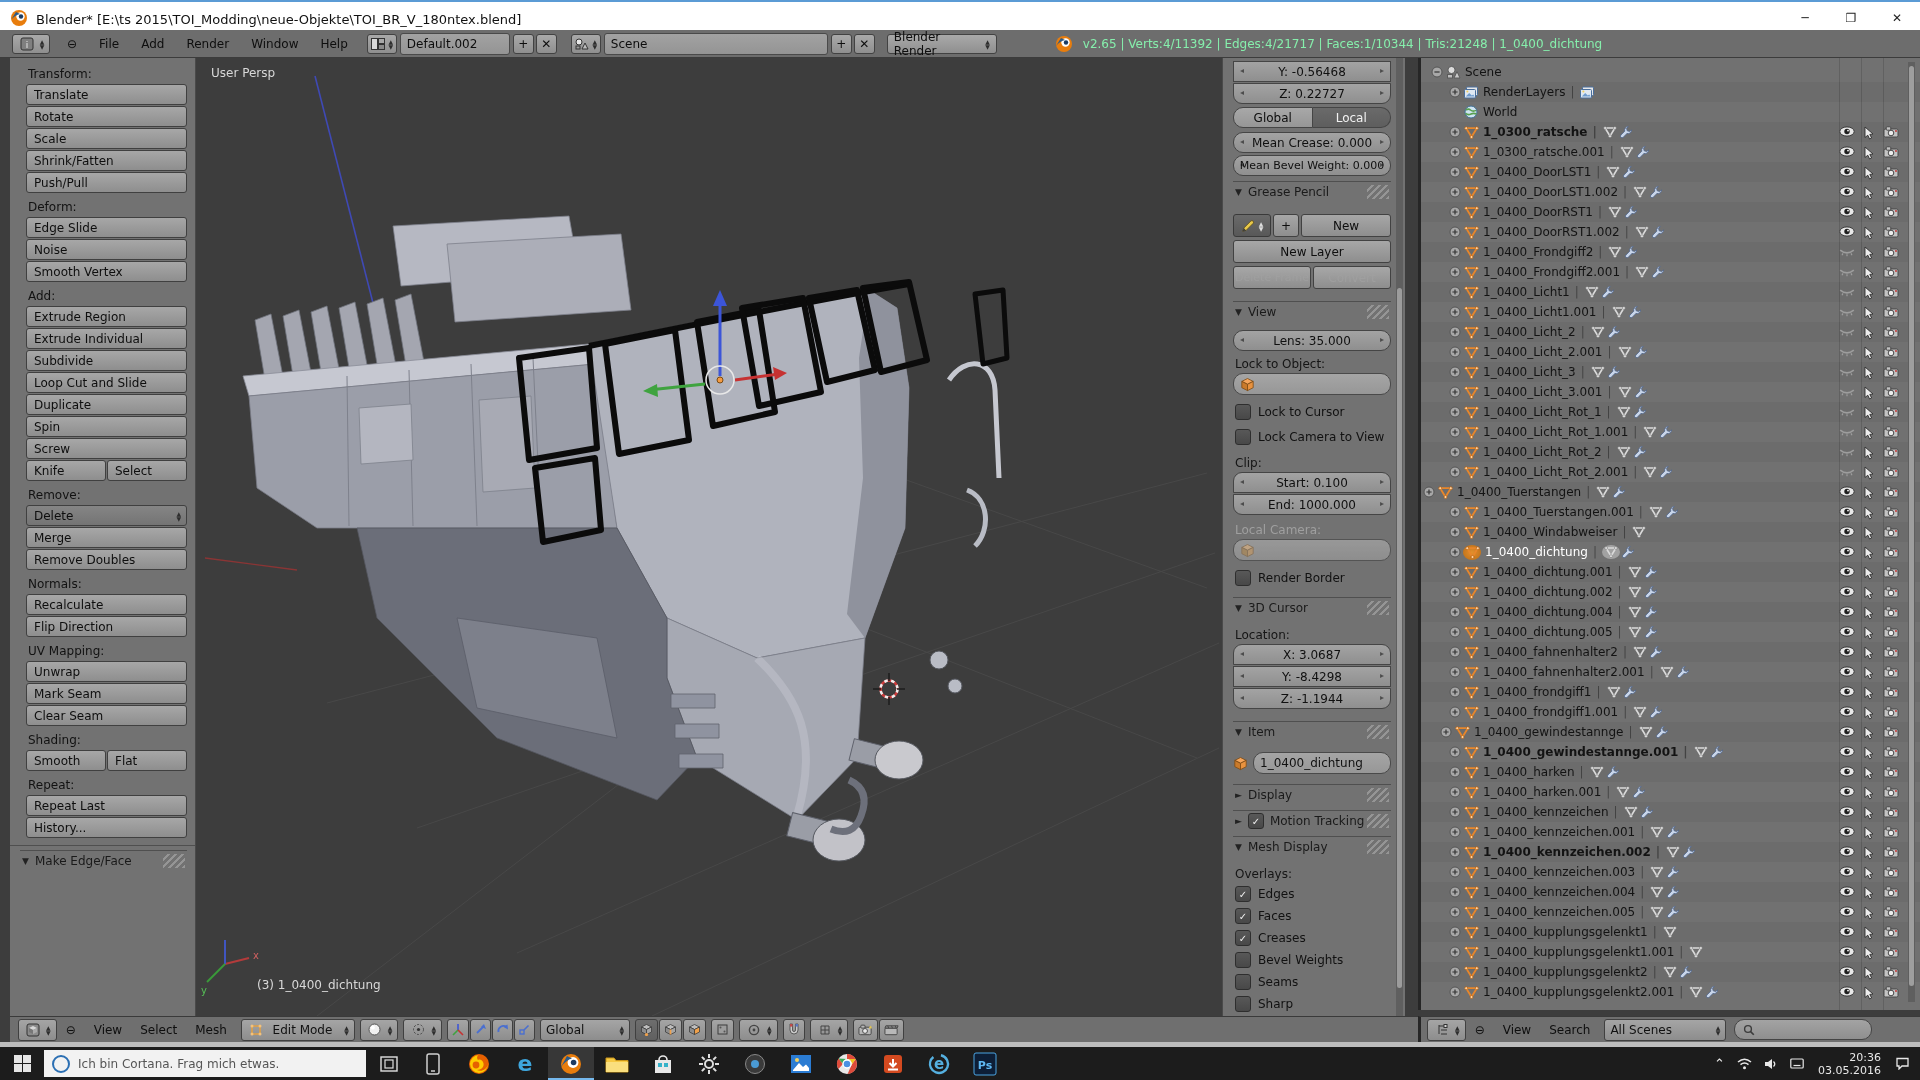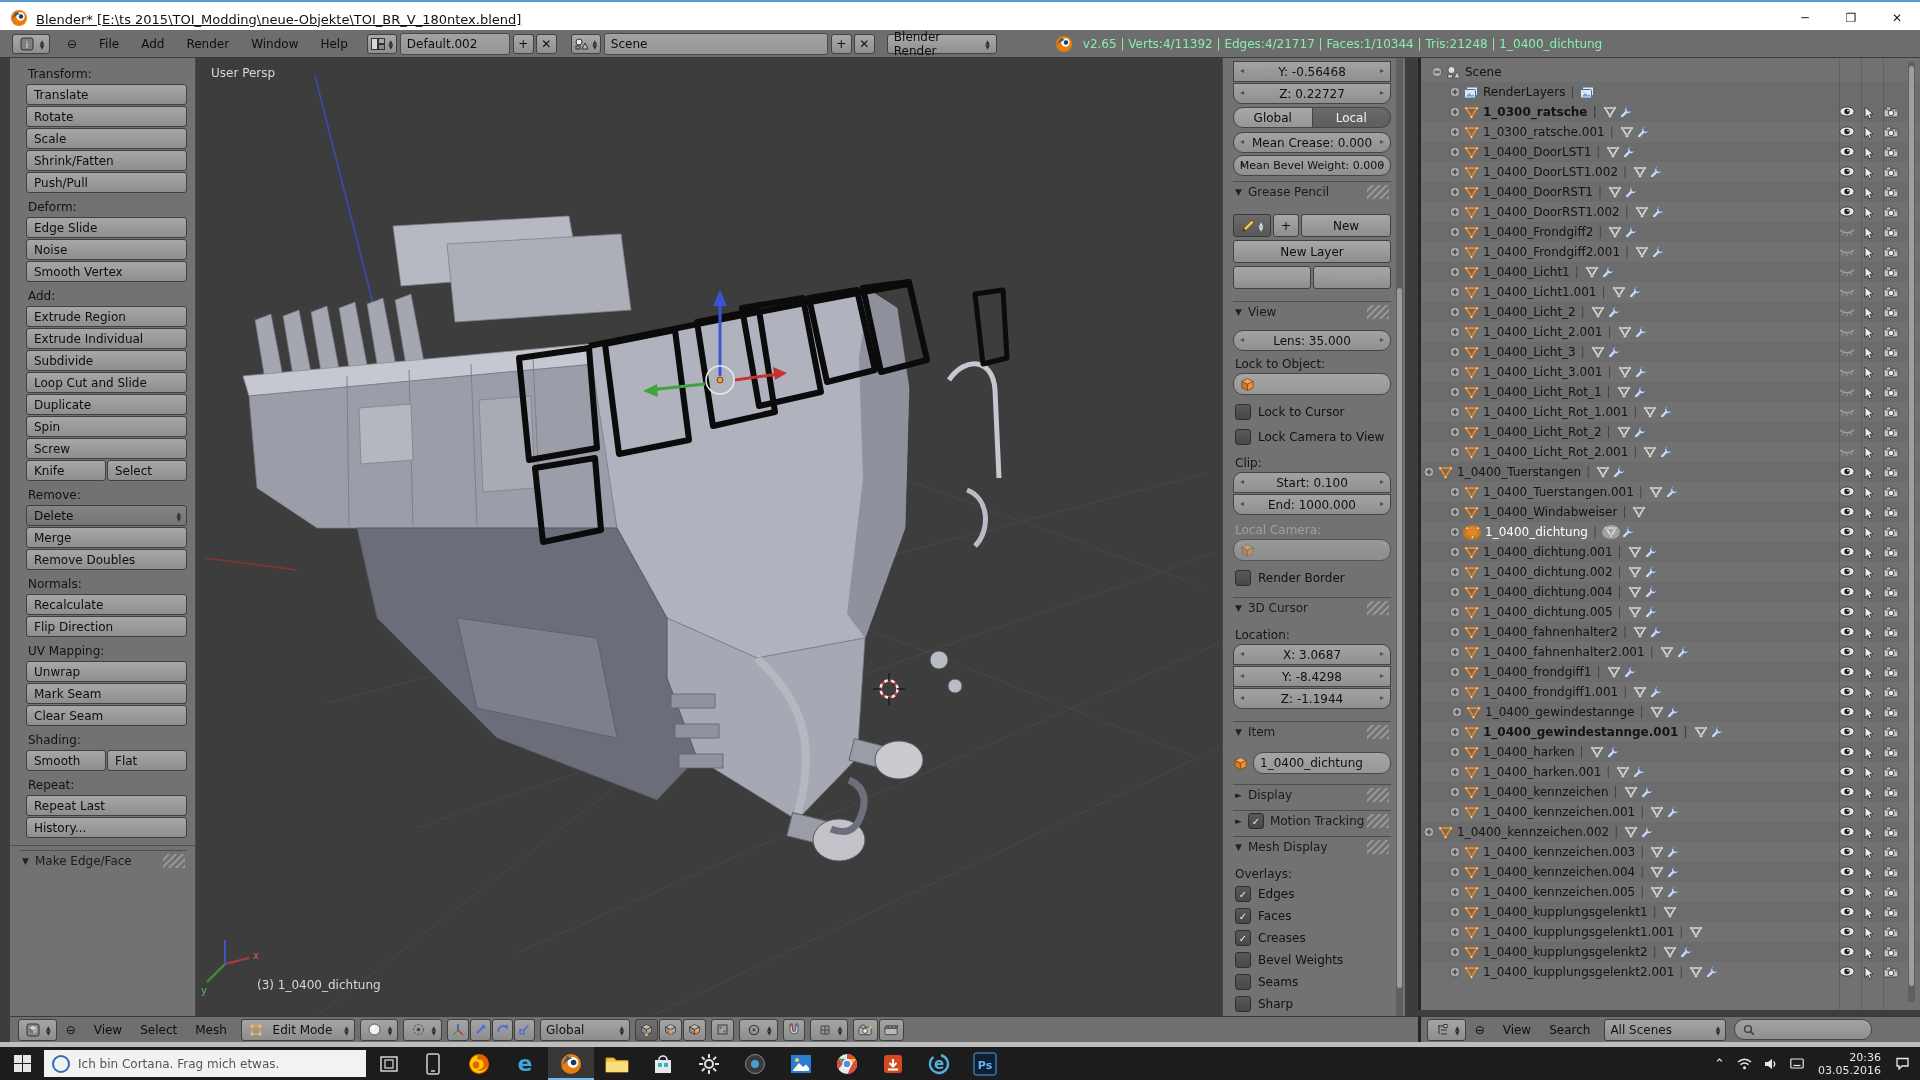--- a/index.html
+++ b/index.html
@@ -1,19 +1,19 @@
 <!DOCTYPE html>
 <html><head>
 <meta charset="utf-8">
 <style>
   html,body{margin:0;padding:0;}
   body{width:1920px;height:1080px;background:#3d3d3d;font-family:"DejaVu Sans",sans-serif;font-size:12px;color:#111;overflow:hidden;position:relative;}
   .abs{position:absolute;}
   
-  #titlebar{left:0;top:0;width:1920px;height:36px;background:#fff;border-top:2px solid #5b9bd5;box-sizing:border-box;display:flex;align-items:center;text-decoration:underline;}
+  #titlebar{left:0;top:0;width:1920px;height:36px;background:#fff;border-top:2px solid #5b9bd5;box-sizing:border-box;display:flex;align-items:center;}
   #titlebar .ticon{margin:0 8px 0 10px;}
   #titlebar .ttext{font-size:13px;color:#111;}
   .wctl{width:46px;height:28px;display:flex;align-items:center;justify-content:center;color:#222;font-size:12px;}
   #win-controls{position:absolute;right:0;top:2px;display:flex;}
   
   #menubar{left:0;top:30px;width:1920px;height:28px;background:#6d6d6d;border-bottom:1px solid #3c3c3c;box-sizing:border-box;display:flex;align-items:center;}
   .menu-label{color:#0e0e0e;padding:0 11px;height:28px;display:flex;align-items:center;}
   .b{background:linear-gradient(#a9a9a9,#8f8f8f);border:1px solid #424242;border-radius:3px;color:#0d0d0d;display:inline-flex;align-items:center;justify-content:center;height:20px;box-sizing:border-box;}
   .spin{display:inline-flex;flex-direction:column;line-height:5px;font-size:6px;color:#2d2d2d;margin-left:4px;}
   .field{background:linear-gradient(#a2a2a2,#949494);border:1px solid #4a4a4a;border-radius:3px;height:20px;display:inline-flex;align-items:center;padding:0 6px;color:#0d0d0d;}
@@ -581,20 +581,30 @@
         <span class="icw">
           <svg width="16" height="13" viewBox="0 0 16 13">
             <rect x="3.5" y="1" width="11" height="8.5" rx="1" fill="#e8e8e8" stroke="#4a6f9d"></rect>
             <path d="M4.5 8 L8 4.5 L10.5 7 L12 5.8 L13.5 8 Z" fill="#7fa8d6"></path>
             <rect x="1.5" y="3.5" width="11" height="8.5" rx="1" fill="#dfe8f2" stroke="#4a6f9d"></rect>
             <path d="M2.8 10.6 L6.2 7 L8.8 9.6 L10.2 8.4 L11.6 10.6 Z" fill="#6f9ccf"></path>
             <circle cx="4.4" cy="5.6" r="1" fill="#f2d061"></circle>
           </svg>
         </span>
       </div>
+      <div class="ol-row" style="padding-left: 26px;">
+        <span class="icw"></span>
+        <span class="icw">
+          <svg width="14" height="14" viewBox="0 0 14 14">
+            <circle cx="7" cy="7" r="6" fill="#cfe4f2" stroke="#3f6f94"></circle>
+            <path d="M2 5 Q4.5 3.2 6.5 5 Q9 7 12 5.4 M1.6 8.4 Q4 10.5 7 9 Q10 7.6 12.4 9.2" fill="none" stroke="#58a04f" stroke-width="1.6"></path>
+          </svg>
+        </span>
+        <span class="nm">World</span>
+      </div>
       <div class="ol-row alt" style="padding-left: 26px; font-weight: bold;">
         <span class="icw">
           <svg width="12" height="12" viewBox="0 0 12 12">
             <circle cx="6" cy="6" r="5" fill="#a8a8a8" stroke="#555"></circle>
             <path d="M3.4 6 H8.6 M6 3.4 V8.6" stroke="#333" stroke-width="1.2"></path>
           </svg>
         </span>
         <span class="icw">
           <svg width="15" height="13" viewBox="0 0 15 13">
             <path d="M2.2 2.2 L12.8 2.2 L7.5 11 Z" fill="none" stroke="#e8862a" stroke-width="1.8" stroke-linejoin="round"></path>
@@ -1914,21 +1924,21 @@
         <span class="ric" style="left: 442px;"><svg width="11" height="14" viewBox="0 0 11 14">
             <path d="M2 1 L2 11.5 L4.8 9.2 L6.6 13 L8.6 12 L6.8 8.4 L10 8 Z" fill="#ececec" stroke="#2e2e2e" stroke-width="0.9" stroke-linejoin="round"></path>
           </svg></span>
         <span class="ric" style="left: 462px;"><svg width="16" height="12" viewBox="0 0 16 12">
             <rect x="1" y="3" width="14" height="8" rx="1.6" fill="#c4c4c4" stroke="#474747"></rect>
             <rect x="3.2" y="0.8" width="4.6" height="3.4" rx="1" fill="#c4c4c4" stroke="#474747"></rect>
             <circle cx="8" cy="7" r="2.8" fill="#ededed" stroke="#474747"></circle>
             <circle cx="13" cy="5" r="1" fill="#c03a3a"></circle>
           </svg></span>
       </div>
-      <div class="ol-row alt" style="padding-left: 28px;">
+      <div class="ol-row alt" style="padding-left: 17px;">
         <span class="icw">
           <svg width="12" height="12" viewBox="0 0 12 12">
             <circle cx="6" cy="6" r="5" fill="#a8a8a8" stroke="#555"></circle>
             <path d="M3.4 6 H8.6 M6 3.4 V8.6" stroke="#333" stroke-width="1.2"></path>
           </svg>
         </span>
         <span class="icw">
           <svg width="15" height="13" viewBox="0 0 15 13">
             <path d="M2.2 2.2 L12.8 2.2 L7.5 11 Z" fill="none" stroke="#e8862a" stroke-width="1.8" stroke-linejoin="round"></path>
             <circle cx="2.2" cy="2.2" r="1.5" fill="#ffd2a0" stroke="#b35f10" stroke-width="0.7"></circle>
@@ -2184,21 +2194,21 @@
         <span class="ric" style="left: 442px;"><svg width="11" height="14" viewBox="0 0 11 14">
             <path d="M2 1 L2 11.5 L4.8 9.2 L6.6 13 L8.6 12 L6.8 8.4 L10 8 Z" fill="#ececec" stroke="#2e2e2e" stroke-width="0.9" stroke-linejoin="round"></path>
           </svg></span>
         <span class="ric" style="left: 462px;"><svg width="16" height="12" viewBox="0 0 16 12">
             <rect x="1" y="3" width="14" height="8" rx="1.6" fill="#c4c4c4" stroke="#474747"></rect>
             <rect x="3.2" y="0.8" width="4.6" height="3.4" rx="1" fill="#c4c4c4" stroke="#474747"></rect>
             <circle cx="8" cy="7" r="2.8" fill="#ededed" stroke="#474747"></circle>
             <circle cx="13" cy="5" r="1" fill="#c03a3a"></circle>
           </svg></span>
       </div>
-      <div class="ol-row alt" style="">
+      <div class="ol-row alt" style="padding-left: 26px; font-weight: bold;">
         <span class="icw">
           <svg width="12" height="12" viewBox="0 0 12 12">
             <circle cx="6" cy="6" r="5" fill="#a8a8a8" stroke="#555"></circle>
             <path d="M3.4 6 H8.6 M6 3.4 V8.6" stroke="#333" stroke-width="1.2"></path>
           </svg>
         </span>
         <span class="icw">
           <svg width="15" height="13" viewBox="0 0 15 13">
             <path d="M2.2 2.2 L12.8 2.2 L7.5 11 Z" fill="none" stroke="#e8862a" stroke-width="1.8" stroke-linejoin="round"></path>
             <circle cx="2.2" cy="2.2" r="1.5" fill="#ffd2a0" stroke="#b35f10" stroke-width="0.7"></circle>

